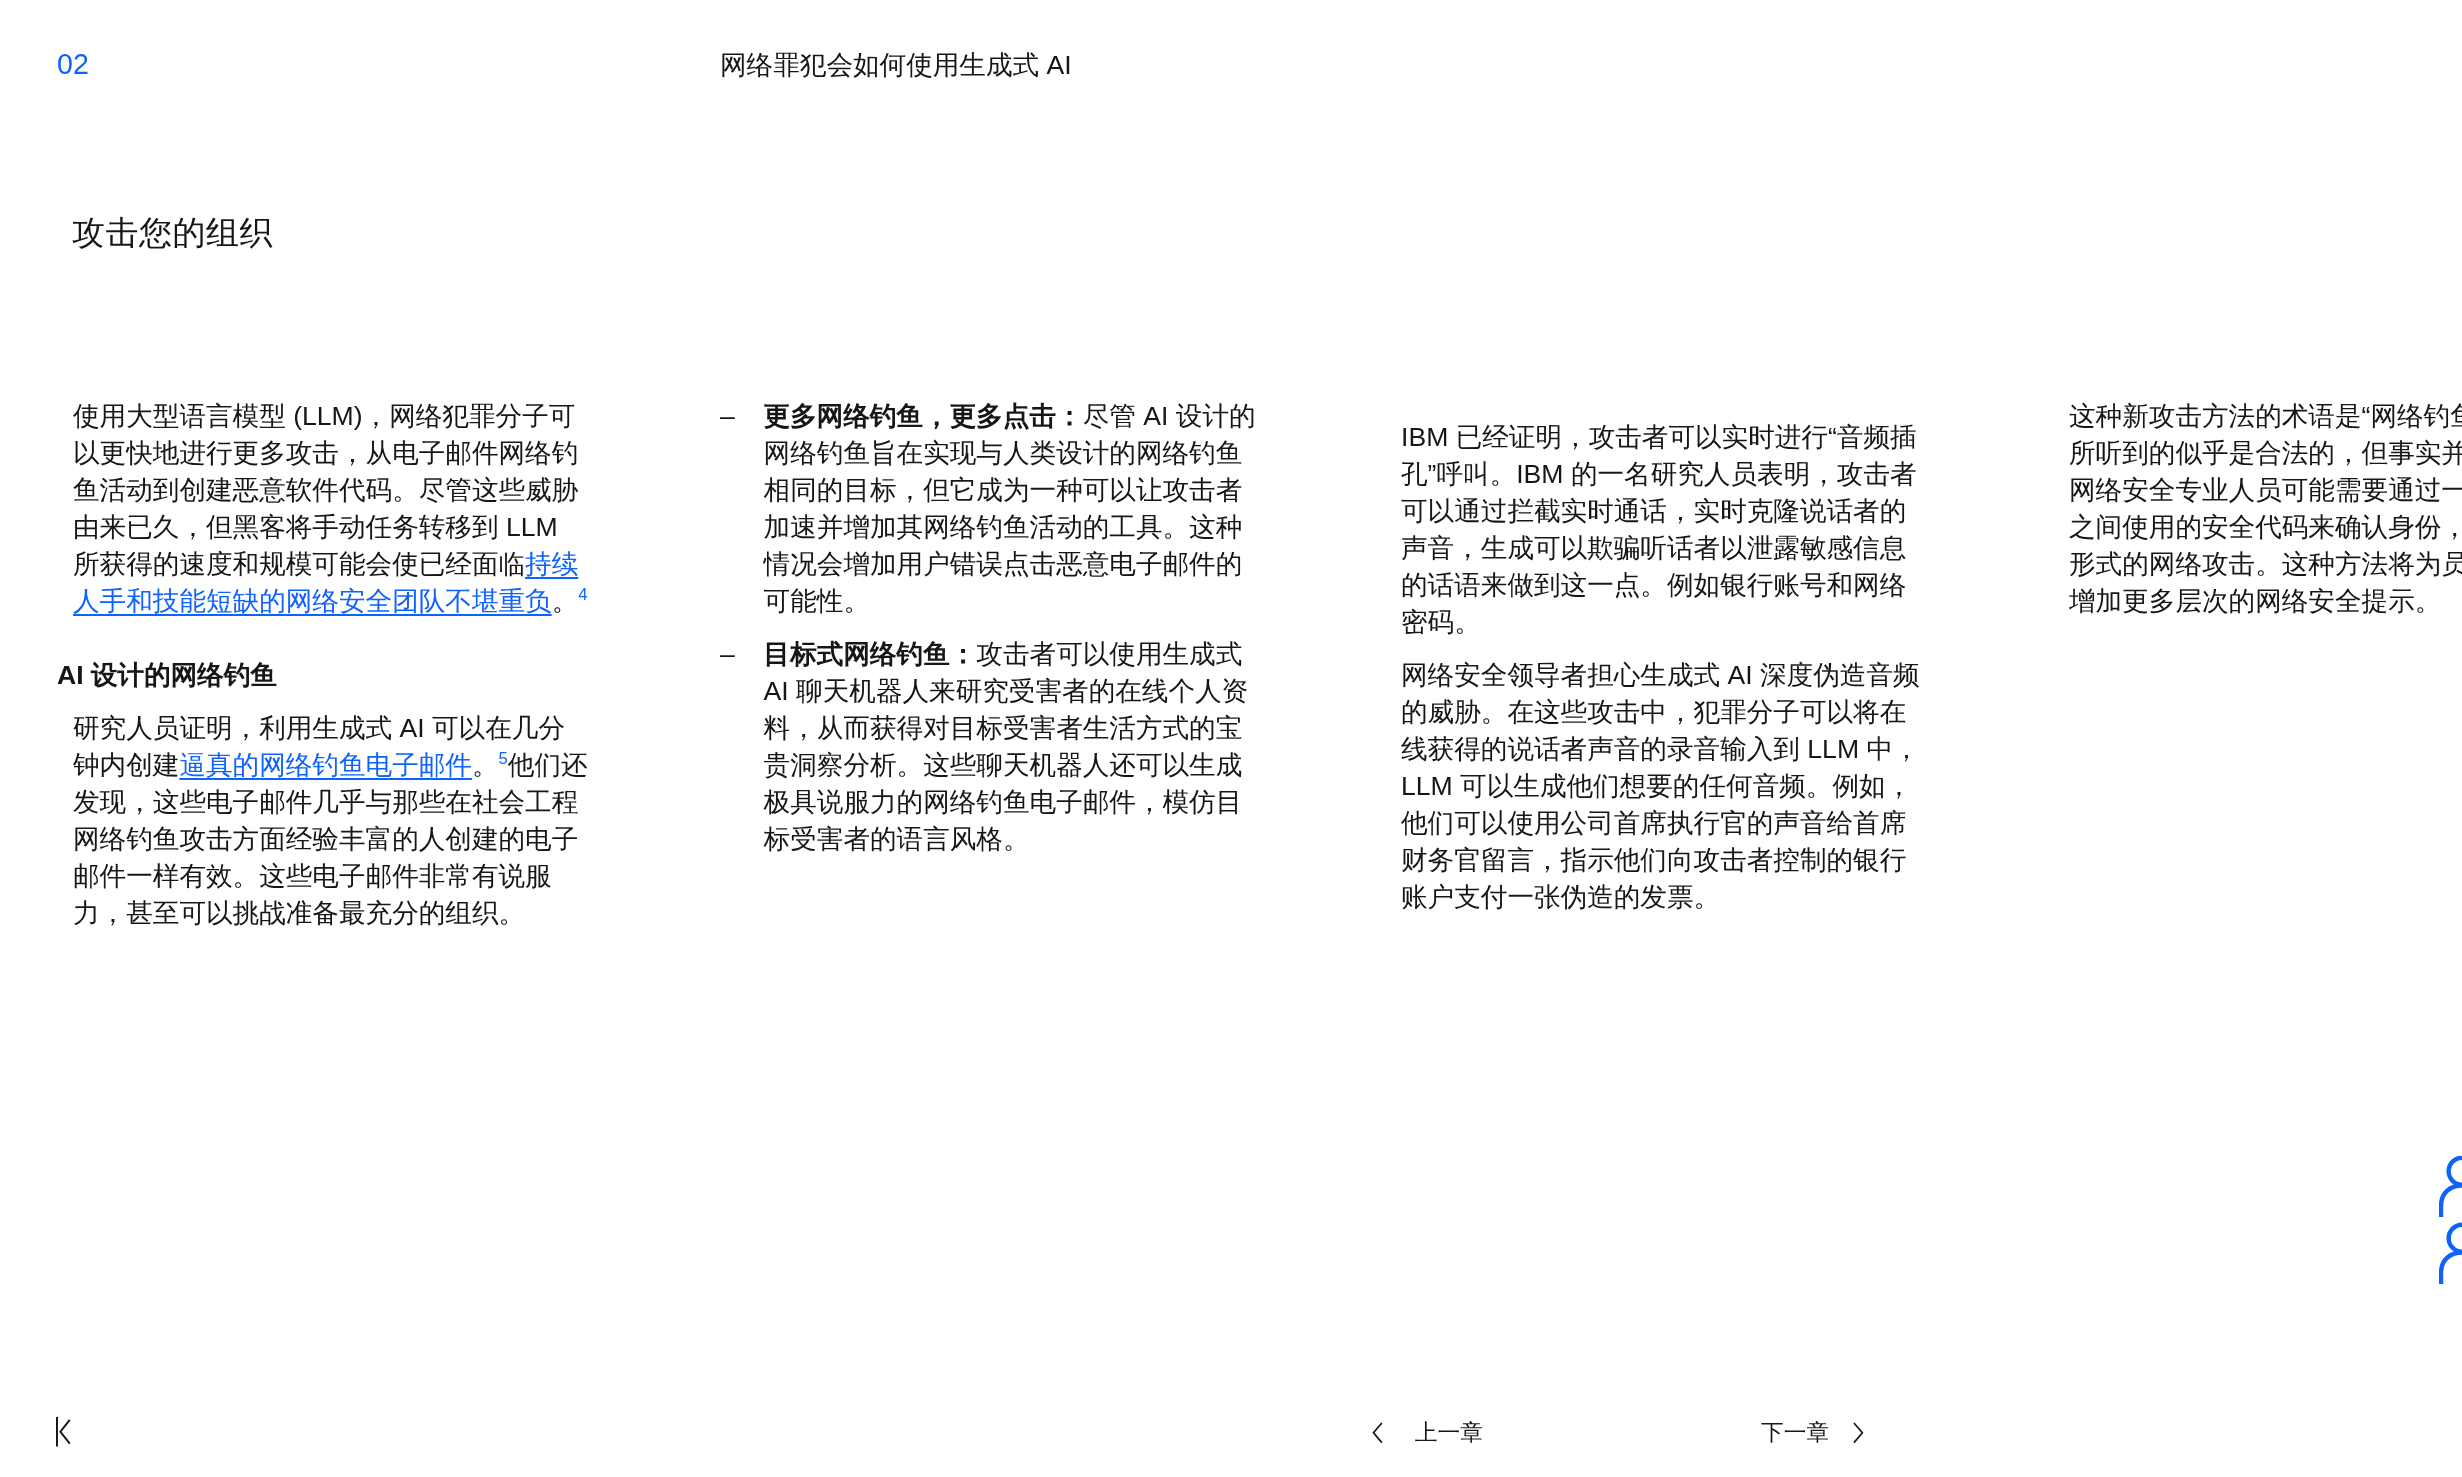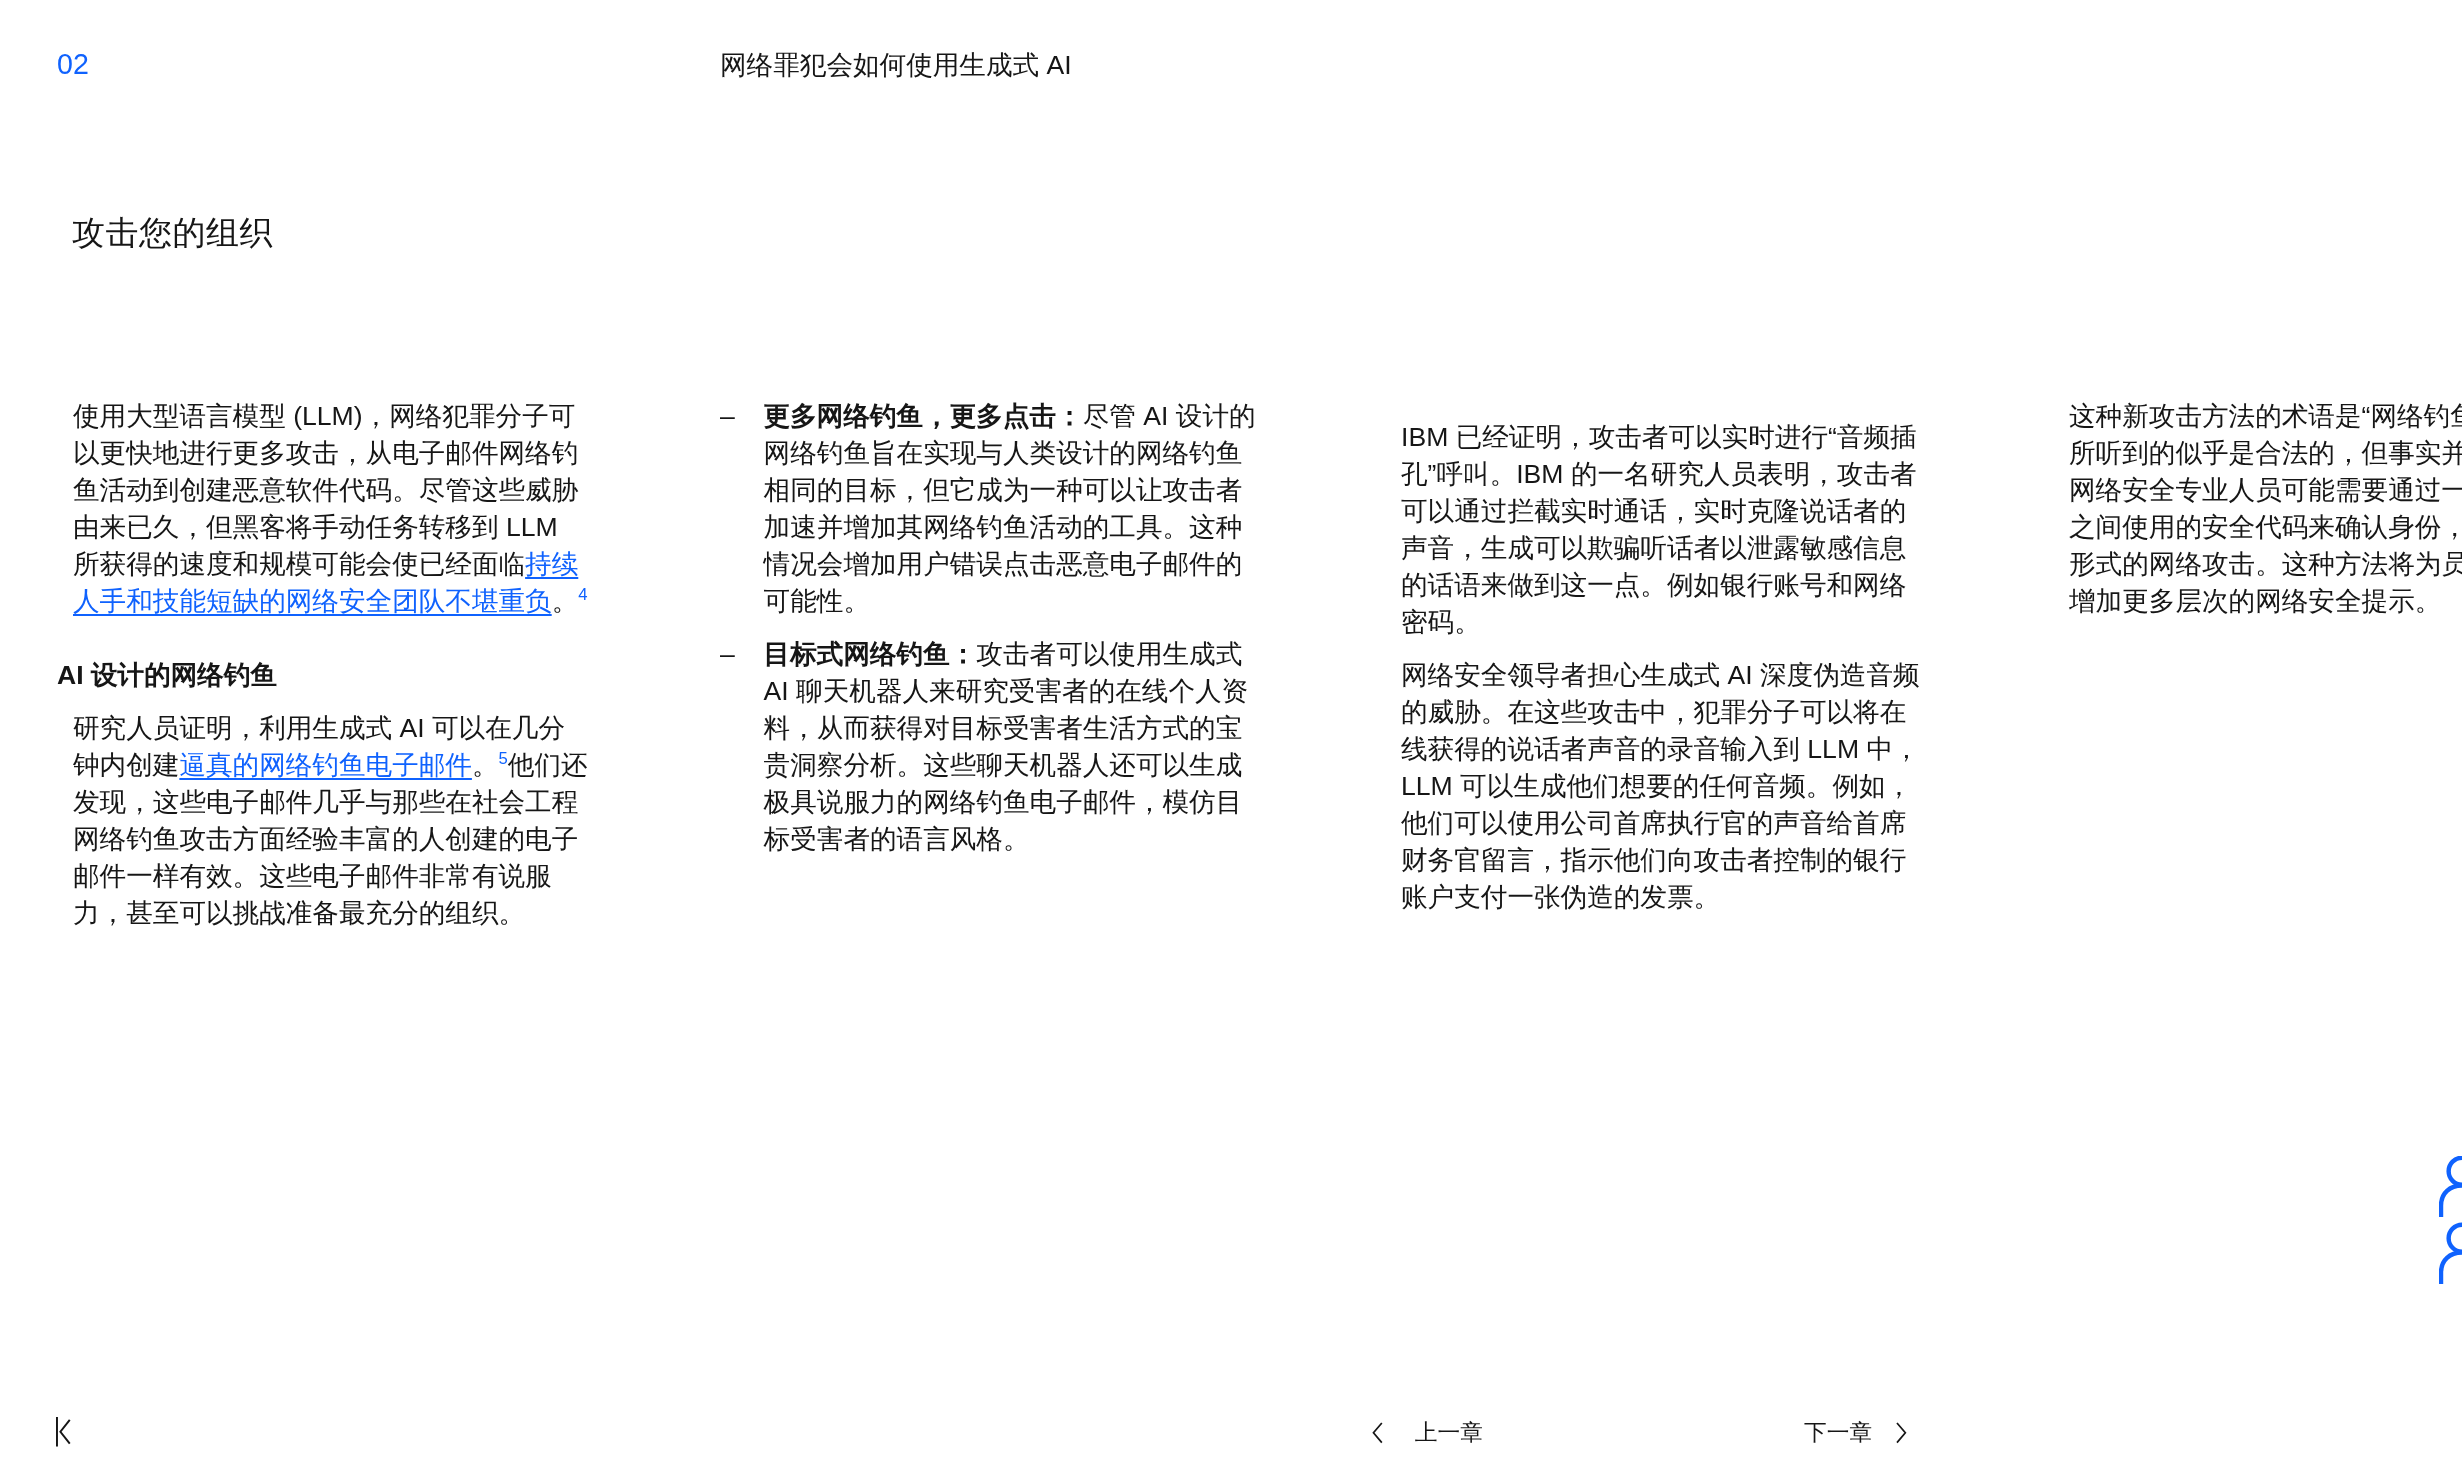--- a/index.html
+++ b/index.html
@@ -109,21 +109,21 @@
     align-items:center;
     font-size:22.7px;
     line-height:29.5px;
     color:var(--text);
     background:none;border:none;padding:0;
     font-family:inherit;
     cursor:pointer;
   }
   .skip-button{left:55px; top:1416px; height:31.5px;}
   .prev-button{left:1371px; top:1418px; gap:31px;}
-  .next-button{left:1804px; top:1418px; gap:23px;}
+  .next-button{left:1761px; top:1418px; gap:23px;}
   .nav-chevron{display:block;}
 </style>
 </head>
 <body>
 
 <div class="page">
 
   <div class="chapter-number">02</div>
   <div class="page-header-title">网络罪犯会如何使用生成式 AI</div>
   <h1 class="section-title">攻击您的组织</h1>

